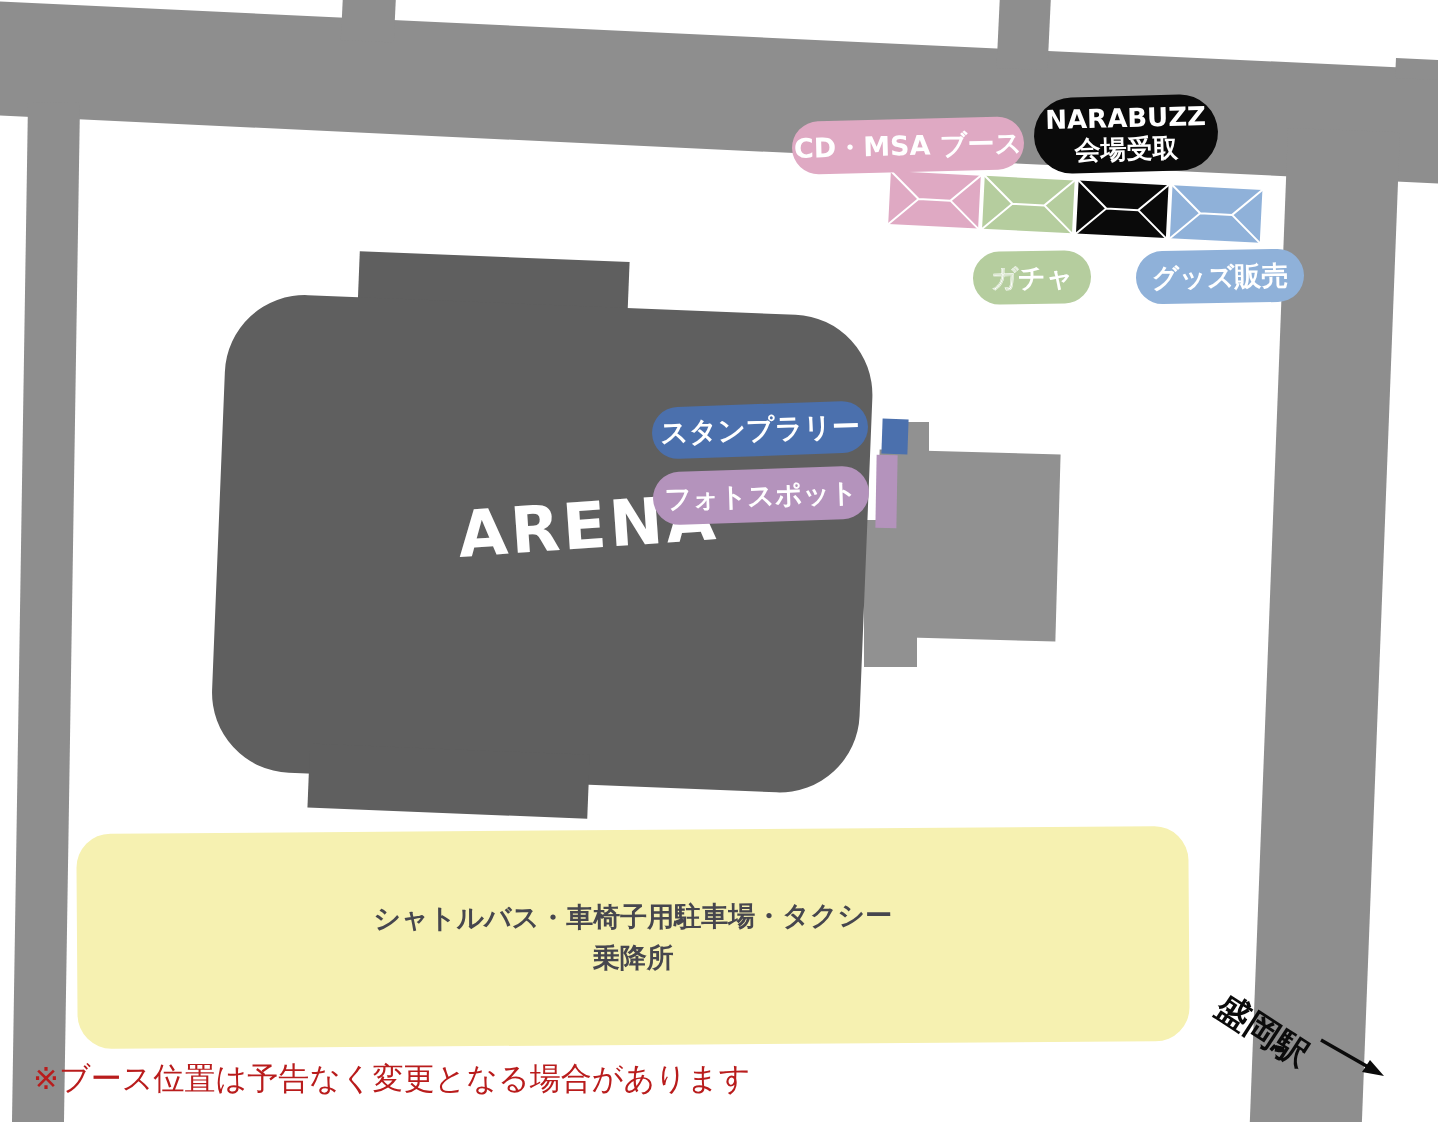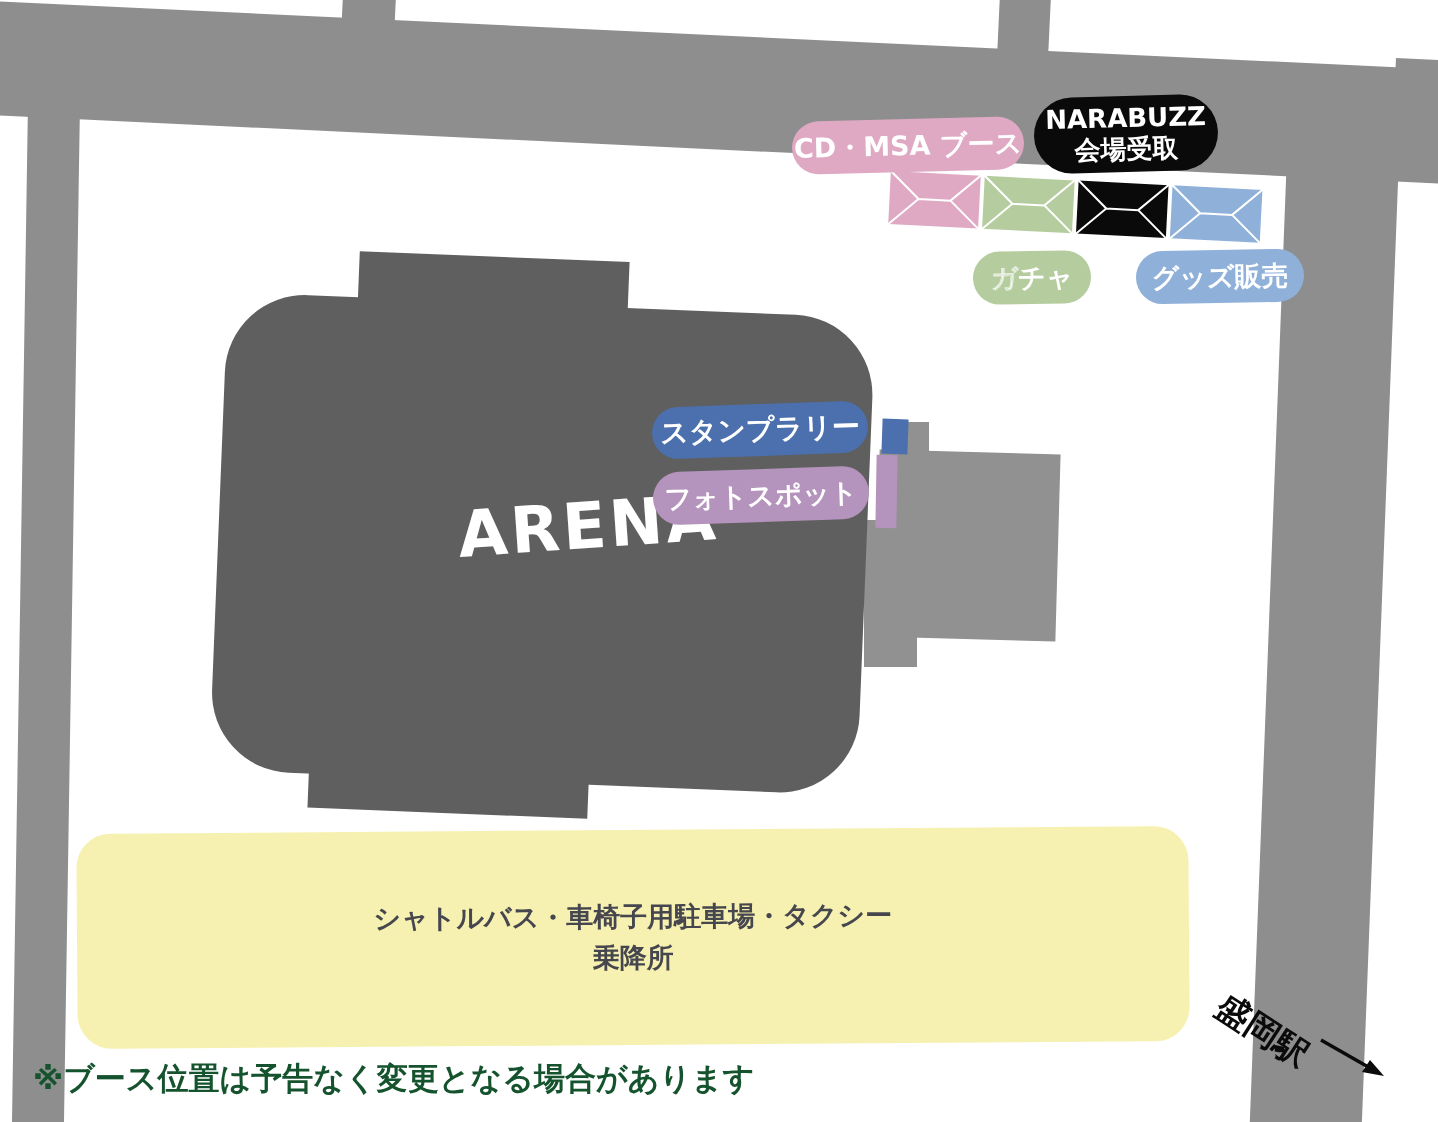--- a/index.html
+++ b/index.html
@@ -46,21 +46,21 @@
     position:absolute;left:77px;top:830px;width:1112px;height:215px;
     border-radius:34px;
     display:flex;flex-direction:column;align-items:center;justify-content:center;
     text-align:center;
     font-size:27px;font-weight:600;line-height:1.5;
     transform:rotate(-0.4deg);
     z-index:2;
   }
   .note{
     position:absolute;left:33px;top:1058px;
-    font-size:31px;font-weight:bold;color:#14532d;
+    font-size:31px;font-weight:normal;color:#b91c1c;
     white-space:nowrap;
     z-index:7;
   }
   .station-label{
     position:absolute;left:1232px;top:984px;
     font-size:34px;font-weight:bold;color:#0b0b0b;
     transform:rotate(33deg);transform-origin:left top;
     white-space:nowrap;
     z-index:5;
   }

